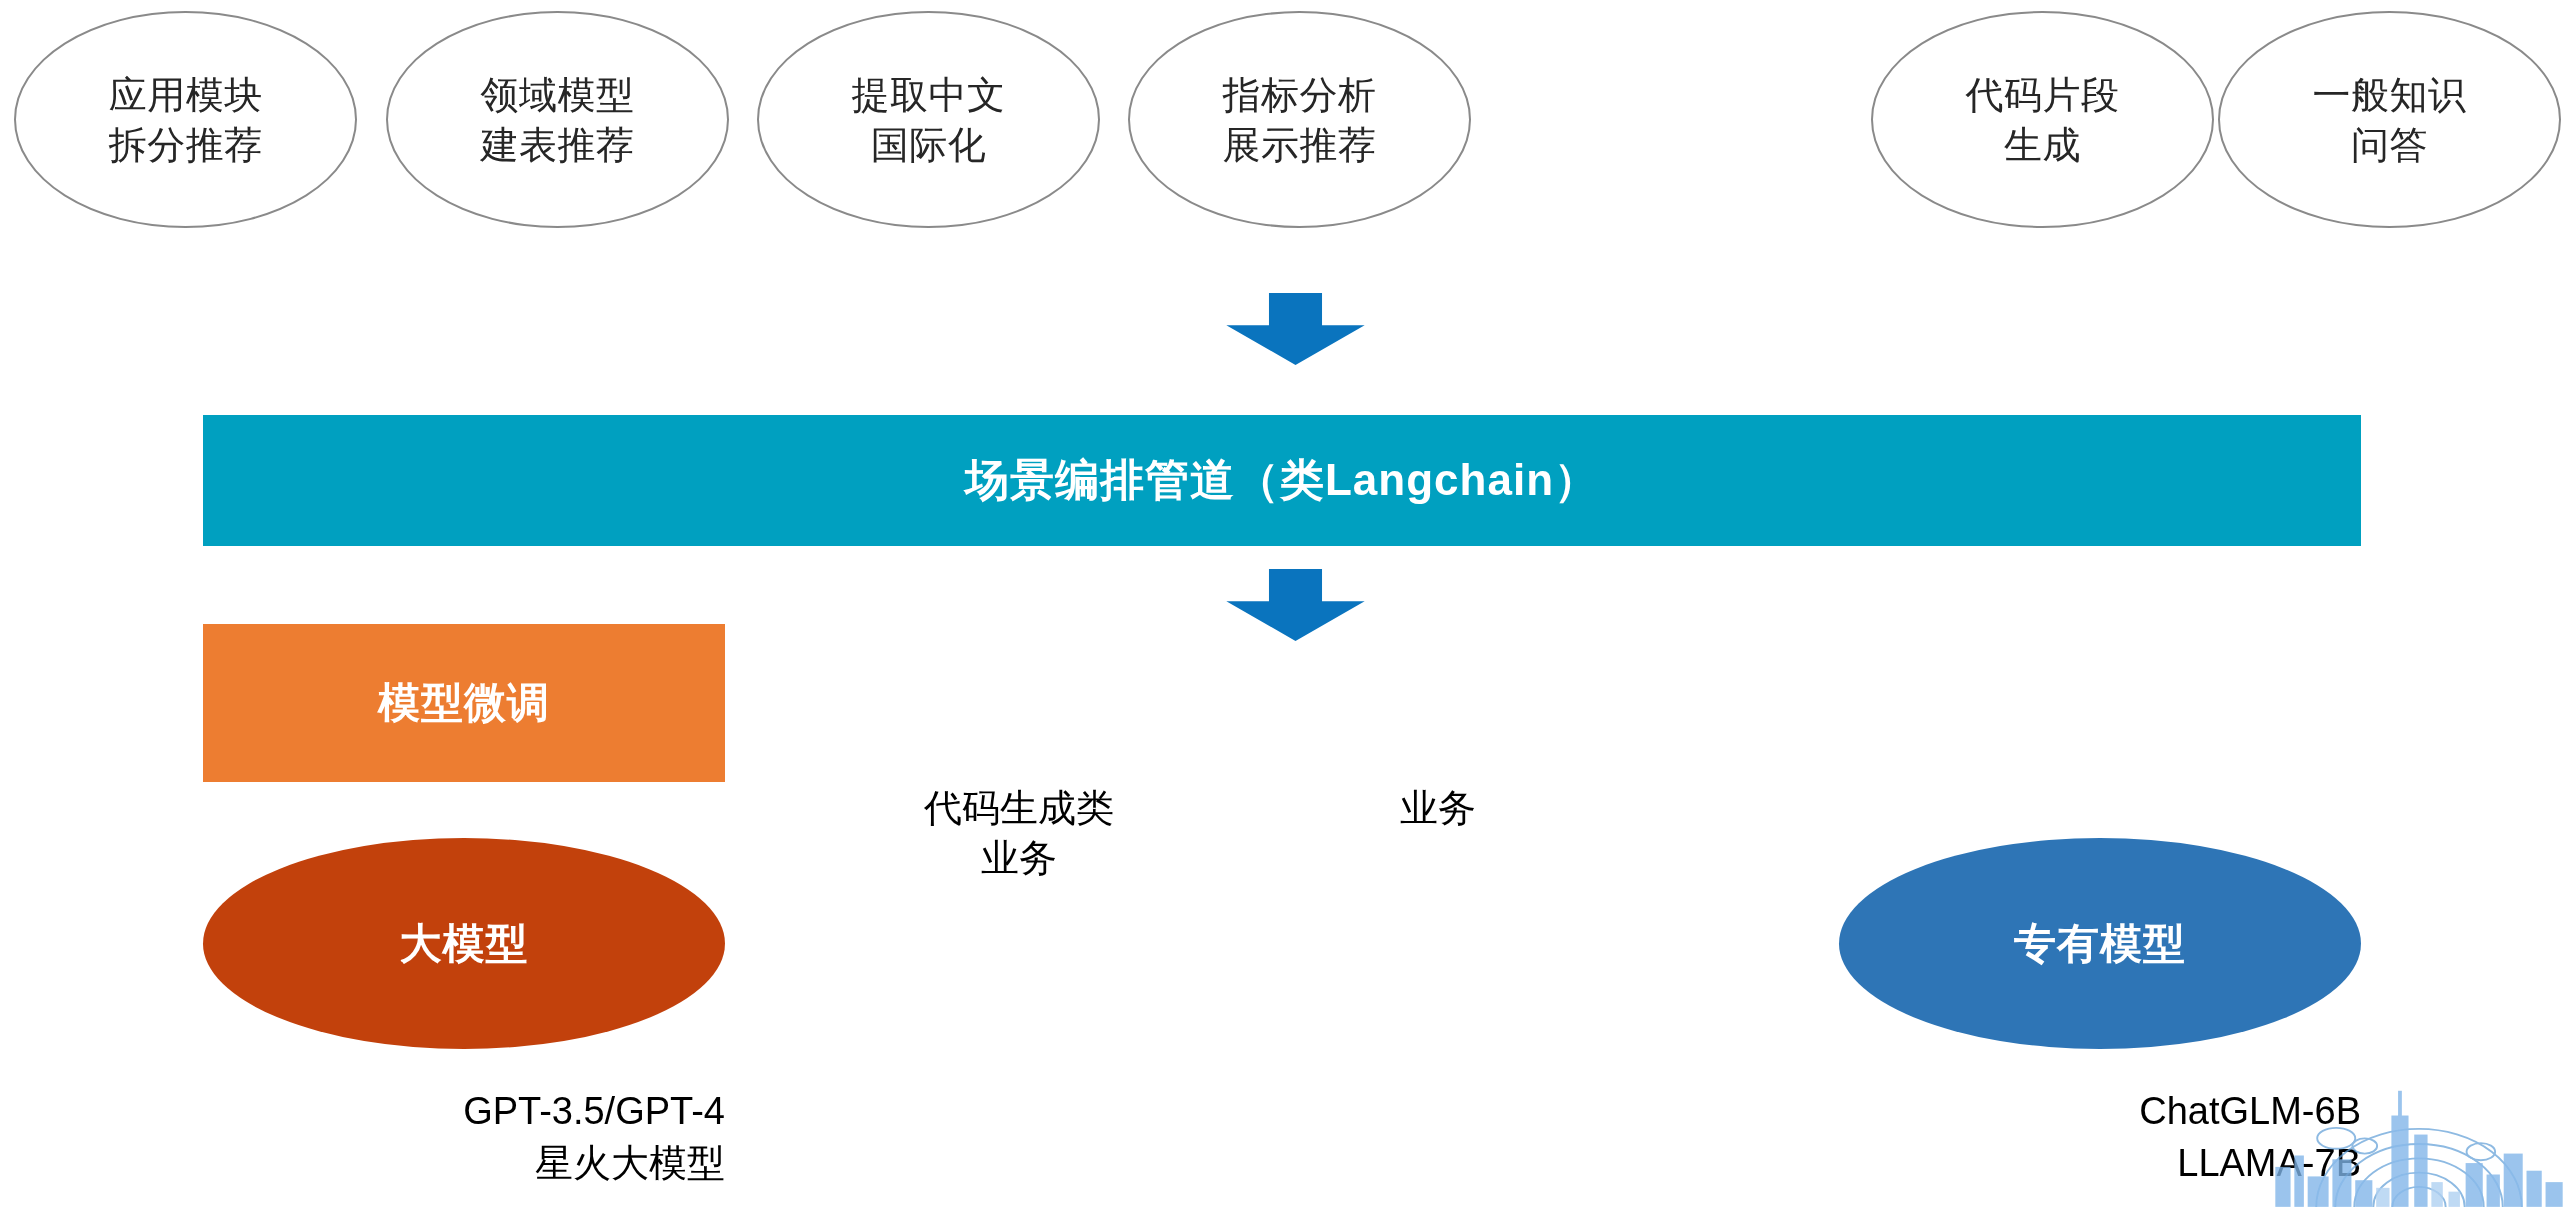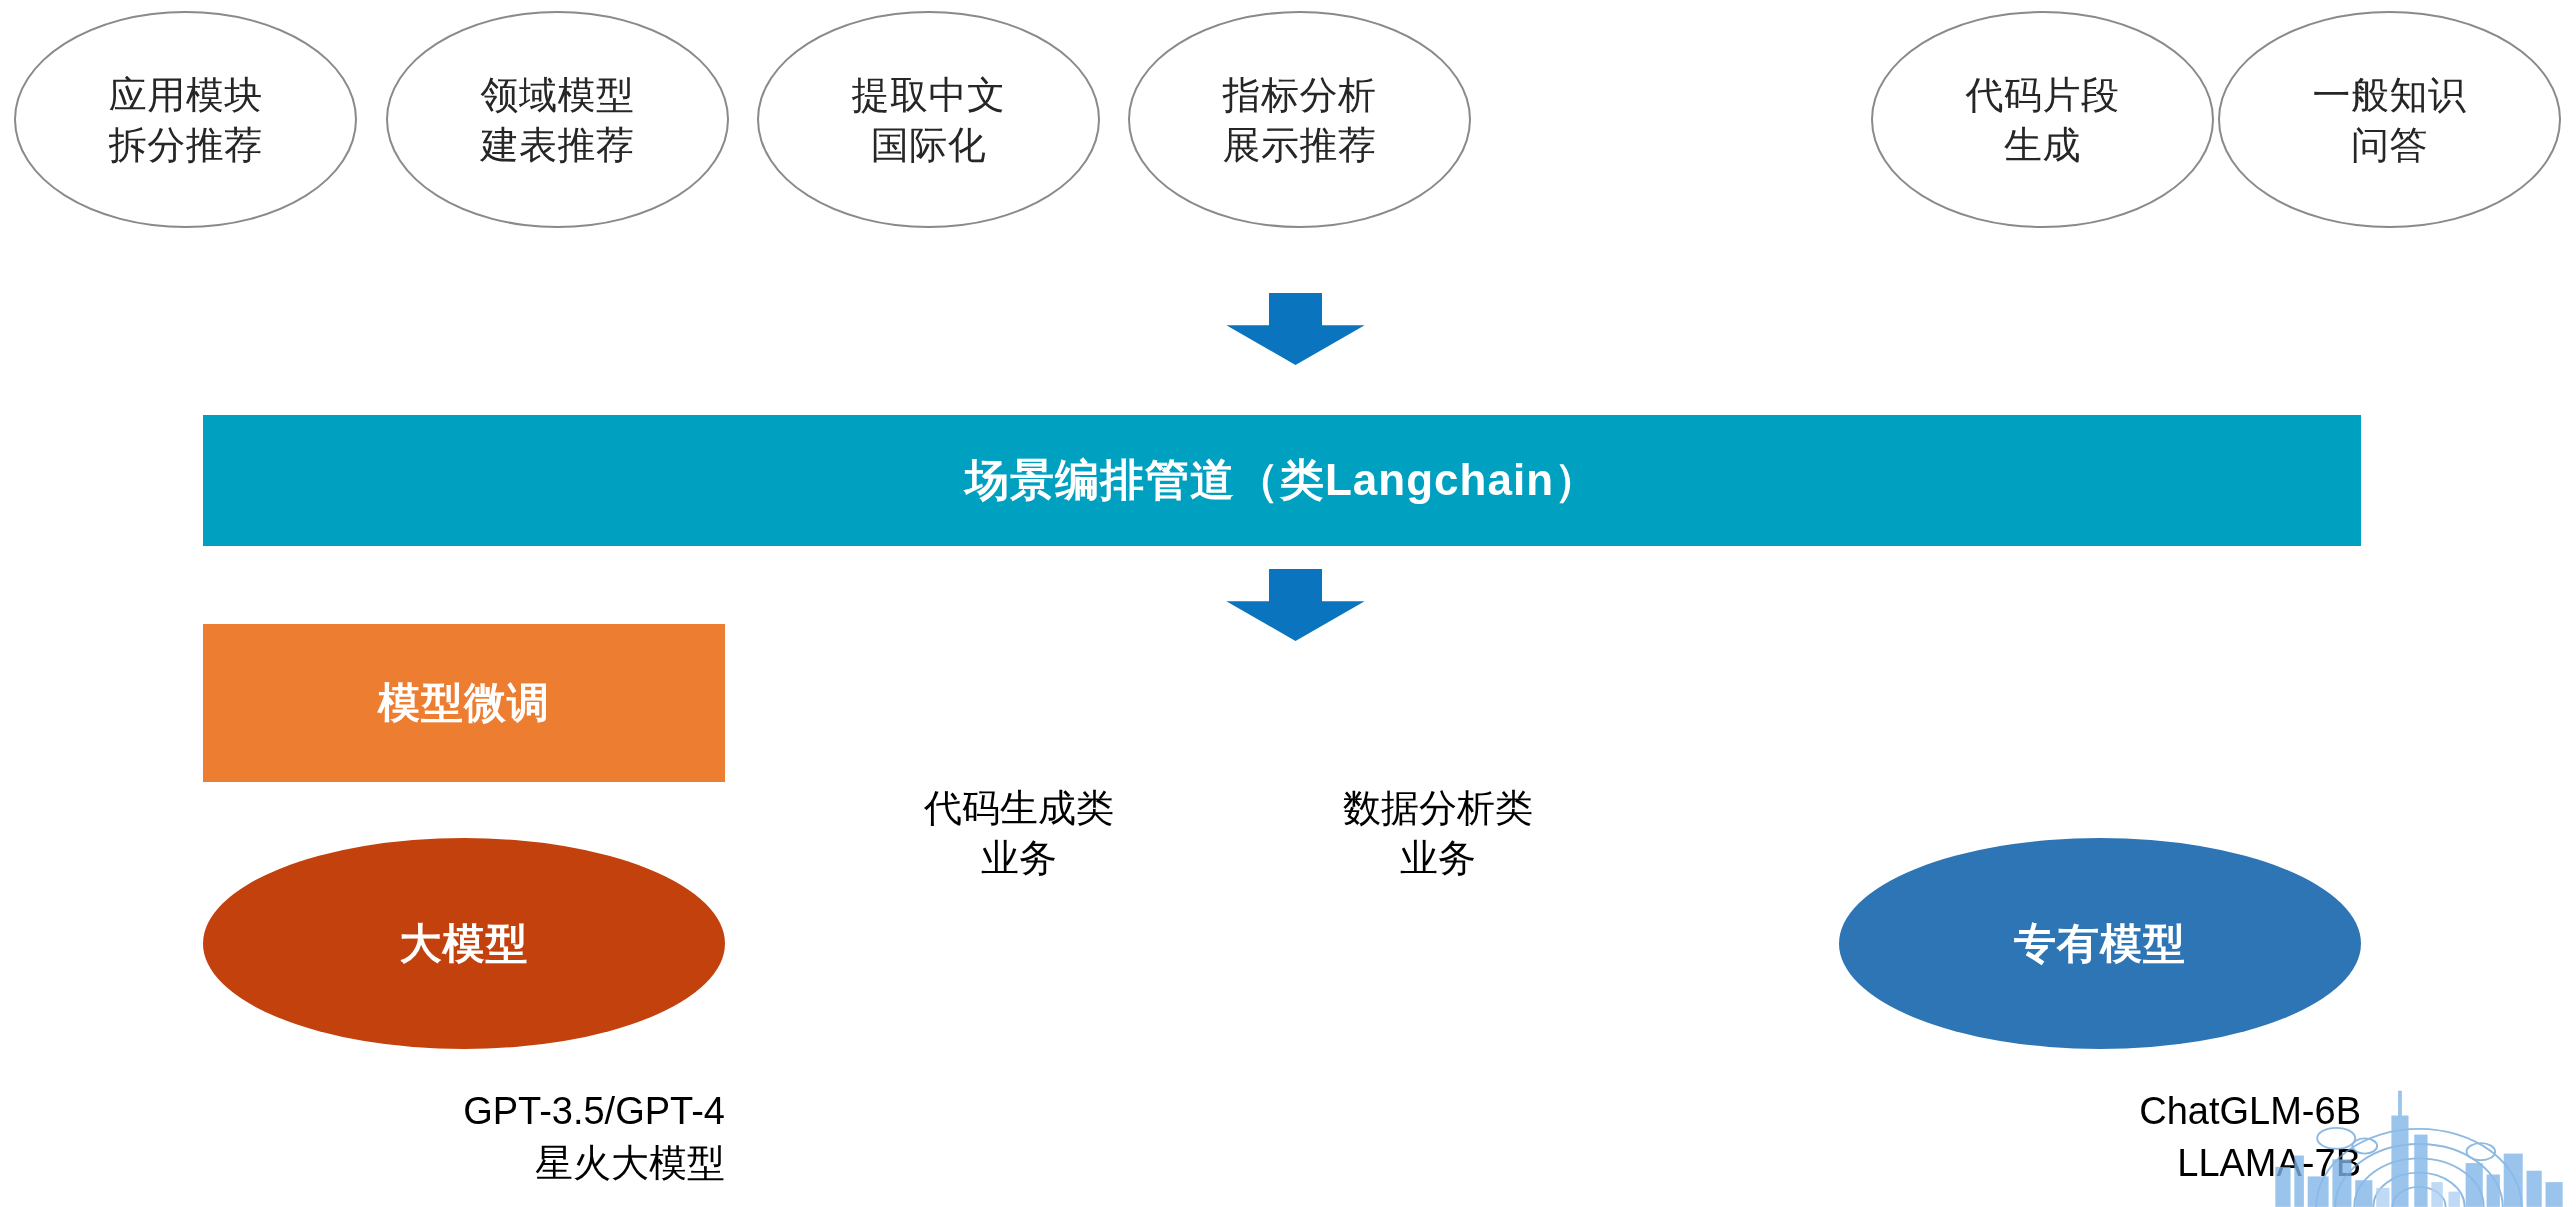--- a/index.html
+++ b/index.html
@@ -245,21 +245,20 @@
     <span>ChatGLM-6B</span>
     <span>LLAMA-7B</span>
   </div>
 
   <div class="biz-label biz-left">
     <span>代码生成类</span>
     <span>业务</span>
   </div>
 
   <div class="biz-label biz-right">
-    <span>数据分析类</span>
     <span>业务</span>
   </div>
 
   <div class="watermark">
     <svg viewBox="0 0 330 150" xmlns="http://www.w3.org/2000/svg" aria-hidden="true">
       <g stroke="#5B9BD5" fill="none" stroke-width="2" opacity="0.75">
 
         <ellipse cx="165" cy="150" rx="108" ry="82"></ellipse>
         <ellipse cx="165" cy="150" rx="88" ry="66"></ellipse>
         <ellipse cx="165" cy="150" rx="68" ry="51"></ellipse>

